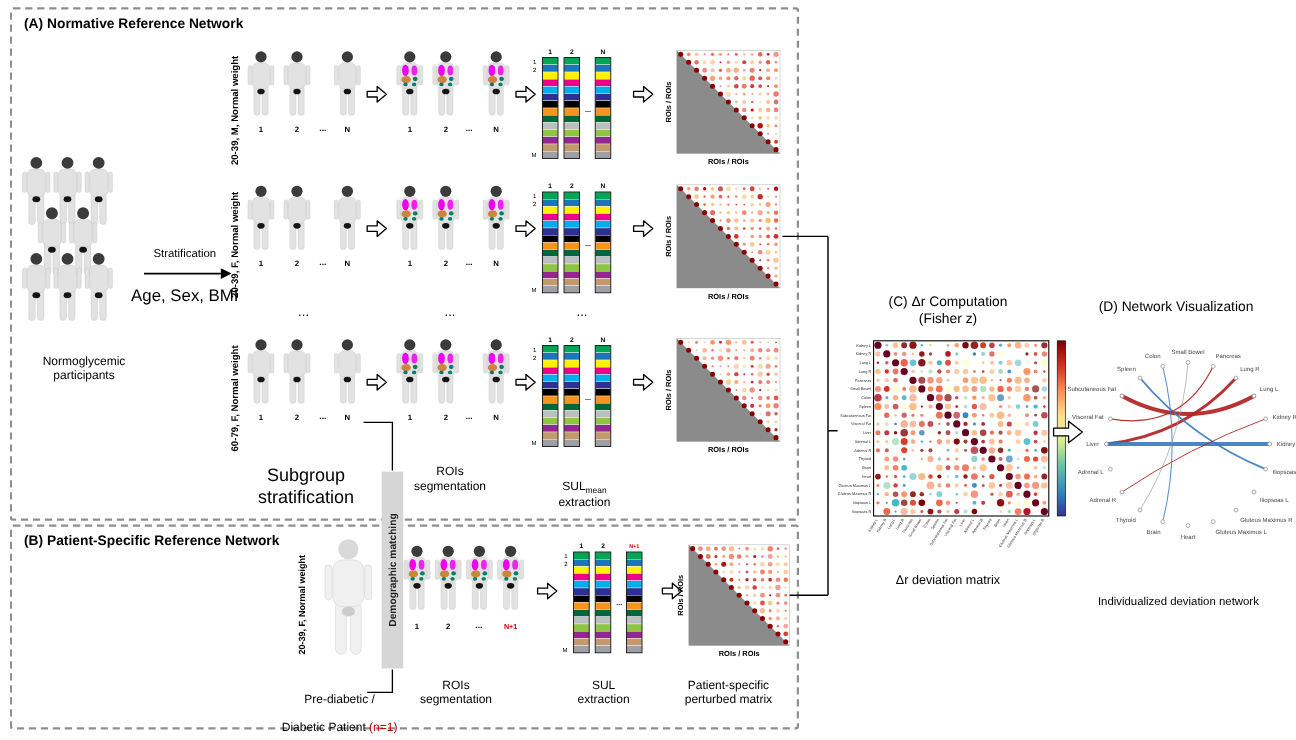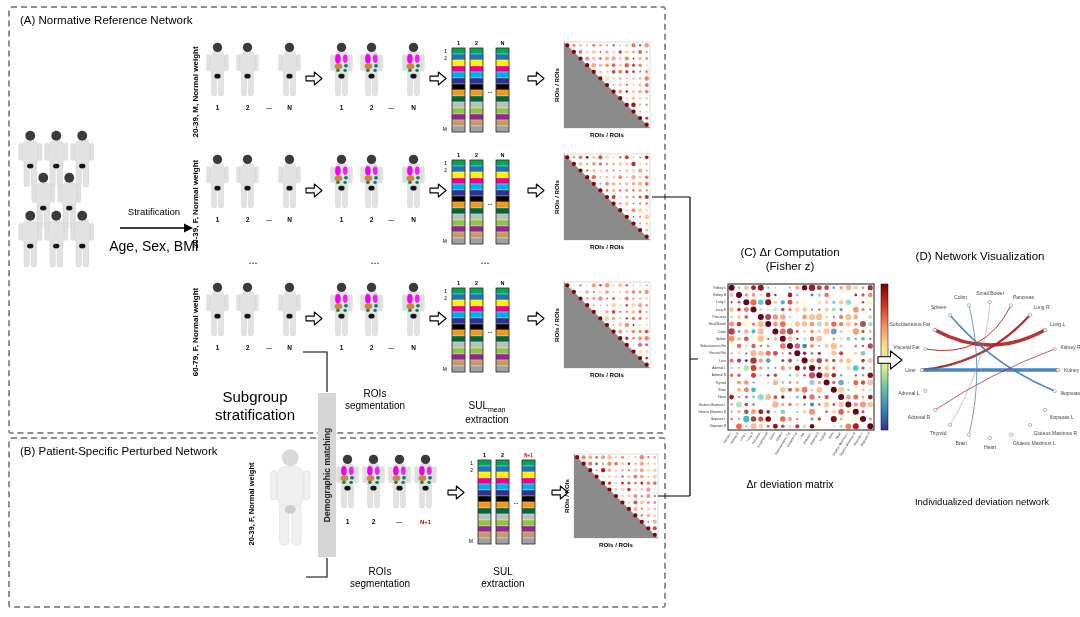--- a/index.html
+++ b/index.html
@@ -1,59 +1,67 @@
 <!DOCTYPE html>
 <html><head>
 <meta charset="utf-8">
 <style>
   *{margin:0;padding:0;box-sizing:border-box;}
   body{font-family:"Liberation Sans",sans-serif;background:#fff;}
   .canvas{position:relative;width:1080px;height:617px;background:#fff;overflow:hidden;}
   .panel{position:absolute;border:2px dashed #8f8f8f;border-radius:3px;background:transparent;}
-  .ptitle{position:absolute;left:10px;top:6px;font-weight:normal;font-size:11.5px;color:#000;}
+  .ptitle{position:absolute;left:10px;top:6px;font-weight:bold;font-size:11.5px;color:#000;}
   .lbl{position:absolute;font-weight:normal;text-align:center;line-height:1.18;white-space:pre-line;color:#000;}
   svg{position:absolute;overflow:visible;}
   .demo{position:absolute;background:#d6d6d6;display:flex;align-items:center;justify-content:center;z-index:5;}
   .demo span{transform:rotate(-90deg);white-space:nowrap;font-size:8.5px;font-weight:bold;color:#222;}
   .red{color:#c00000;}
   .blk{display:block;}
   sub{font-size:7px;}
 </style>
 </head>
 <body>
 
 <div class="canvas">
 
   <div class="panel" id="panelA" style="left:8px;top:6px;width:658px;height:428px">
     <div class="ptitle">(A) Normative Reference Network</div>
   </div>
   <div class="panel" id="panelB" style="left:8px;top:437px;width:658px;height:171px">
-    <div class="ptitle">(B) Patient-Specific Perturbed Network</div>
+    <div class="ptitle">(B) Patient-Specific Reference Network</div>
   </div>
 
+  <div class="lbl" style="left:4px;top:296px;width:132px;font-size:10px">Normoglycemic
+participants</div>
   <div class="lbl" style="left:108px;top:206px;width:92px;font-size:9.5px">Stratification</div>
   <div class="lbl" style="left:104px;top:238px;width:100px;font-size:14px">Age, Sex, BMI</div>
 
   <div class="lbl" style="left:238px;top:254px;width:30px;font-size:11px">...</div>
   <div class="lbl" style="left:360px;top:254px;width:30px;font-size:11px">...</div>
   <div class="lbl" style="left:470px;top:254px;width:30px;font-size:11px">...</div>
 
   <div class="lbl" style="left:205px;top:388px;width:100px;font-size:15px">Subgroup
 stratification</div>
   <div class="lbl" style="left:330px;top:388px;width:90px;font-size:10px">ROIs
 segmentation</div>
   <div class="lbl" style="left:448px;top:388px;width:78px;font-size:10px">
     <span><span>SUL</span><sub>mean</sub></span>
     <span class="blk">extraction</span>
   </div>
 
+  <div class="lbl" style="left:218px;top:566px;width:130px;font-size:10px">
+    <span class="blk">Pre-diabetic /</span>
+    <span><span>Diabetic Patient </span><span class="red">(n=1)</span></span>
+  </div>
   <div class="lbl" style="left:330px;top:566px;width:100px;font-size:10px">ROIs
 segmentation</div>
   <div class="lbl" style="left:455px;top:566px;width:96px;font-size:10px">SUL
 extraction</div>
+  <div class="lbl" style="left:545px;top:566px;width:124px;font-size:10px">Patient-specific
+perturbed matrix</div>
 
   <div class="demo" style="left:318px;top:393px;width:18px;height:164px">
     <span>Demographic matching</span>
   </div>
 
   <div class="lbl" style="left:690px;top:246px;width:200px;font-size:11.5px">(C) Δr Computation
 (Fisher z)</div>
   <div class="lbl" style="left:695px;top:478px;width:190px;font-size:10.5px">Δr deviation matrix</div>
   <div class="lbl" style="left:880px;top:250px;width:200px;font-size:11.5px">(D) Network Visualization</div>
   <div class="lbl" style="left:872px;top:496px;width:220px;font-size:9.5px">Individualized deviation network</div>

